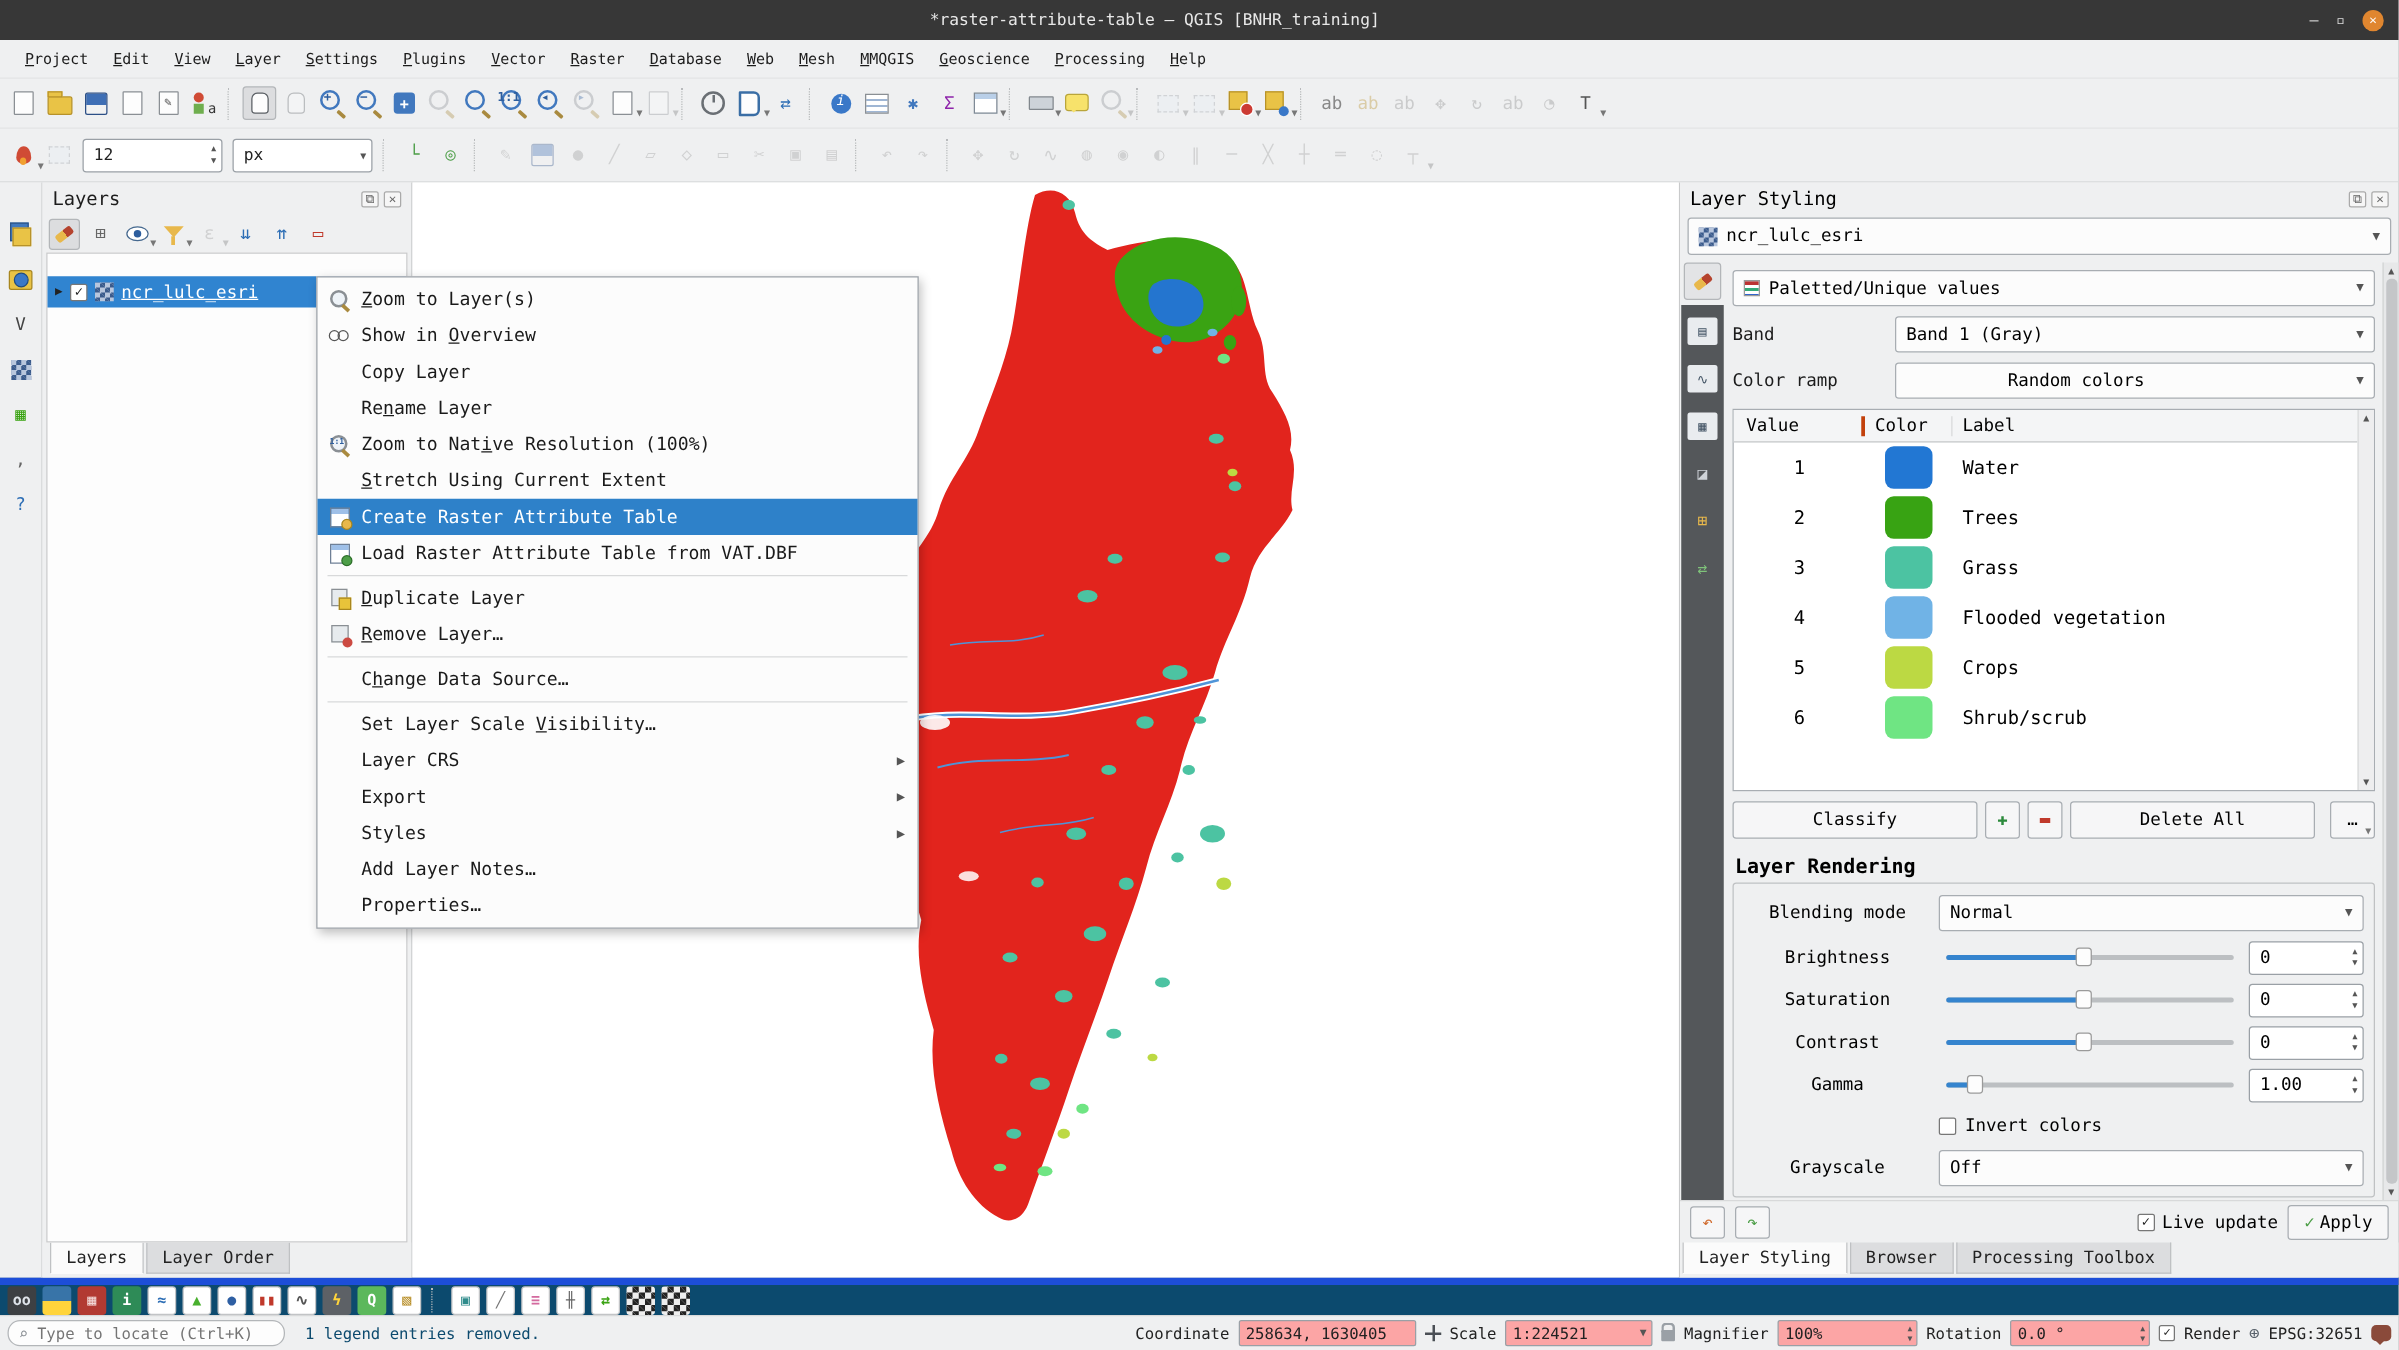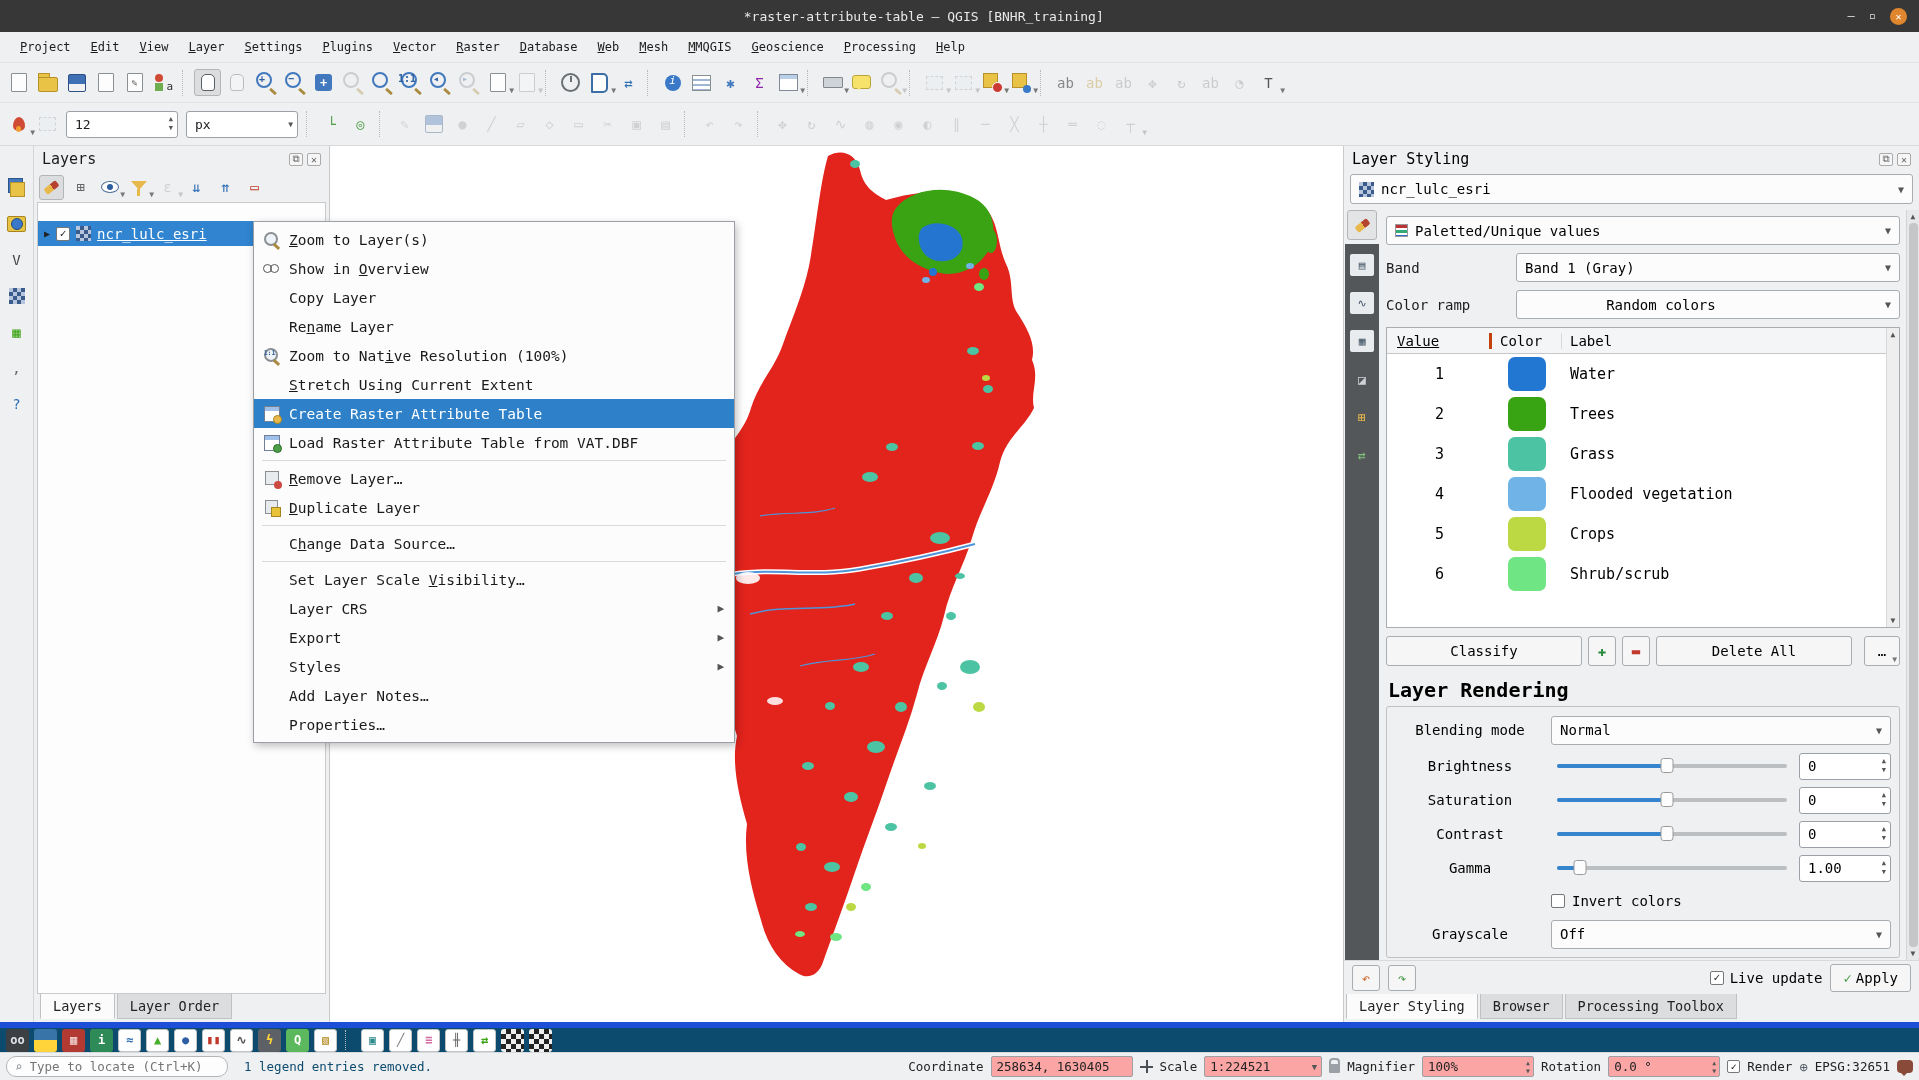--- a/index.html
+++ b/index.html
@@ -111,40 +111,40 @@
   .rowlabel{font-size:14px;color:#1c1c1c;flex:none;}
   .combo{flex:1;height:29px;background:#fcfcfc;border:1px solid #a8adb2;border-radius:3px;display:flex;align-items:center;padding:0 8px;gap:7px;font-size:14px;position:relative;}
   .combo .caret{margin-left:auto;font-size:10px;color:#555;}
   .combo.center{justify-content:center;}
   .combo.center .val{margin:0 auto;}
   .renderer-icon{width:13px;height:13px;background:repeating-linear-gradient(#b33 0 3px,#fff 3px 5px,#3a7 5px 8px,#fff 8px 10px,#36c 10px 13px);flex:none;border:1px solid #999;}
   
   .class-table{flex:1;border:1px solid #a8adb2;background:#fff;margin:4px 2px;display:flex;min-height:0;}
   .ct-main{flex:1;display:flex;flex-direction:column;}
   .ct-head{display:flex;border-bottom:1px solid #c5c7c9;background:#f4f5f6;font-size:14px;height:26px;align-items:center;}
-  .ct-head .c1{width:105px;padding-left:10px;border-right:3px solid #c2410c;text-decoration:underline;}
+  .ct-head .c1{width:105px;padding-left:10px;border-right:3px solid #c2410c;}
   .ct-head .c2{width:70px;padding-left:8px;border-right:1px solid #d8d9da;}
   .ct-head .c3{flex:1;padding-left:8px;}
   .ct-row{display:flex;align-items:center;height:40px;font-size:15px;}
   .ct-row .c1{width:105px;text-align:center;}
   .ct-row .c2{width:70px;display:flex;justify-content:center;}
   .ct-row .c3{flex:1;padding-left:8px;}
   .swatch{width:38px;height:34px;border-radius:7px;}
   .ct-scroll{width:13px;background:#eeeeef;border-left:1px solid #d8d9da;display:flex;flex-direction:column;justify-content:space-between;align-items:center;font-size:8px;color:#555;padding:2px 0;}
   
   .classify-row{display:flex;align-items:center;gap:6px;margin:4px 2px;}
   .btn{height:30px;background:#f6f6f7;border:1px solid #a8adb2;border-radius:3px;display:flex;align-items:center;justify-content:center;font-size:14px;padding:0 10px;}
   .btn.classify{width:196px;}
   .btn.delall{width:196px;}
   .btn.sq{width:28px;padding:0;}
   .btn.more{width:36px;margin-left:auto;position:relative;}
   .btn.more .dd{position:absolute;right:2px;bottom:1px;font-size:8px;color:#777;}
   .plus{color:#2c8a3c;font-weight:bold;}
   .minus{color:#c0392b;font-weight:bold;}
-  .section-title{font-size:20px;font-weight:bold;margin:8px 4px 2px 4px;}
+  .section-title{font-size:16px;font-weight:bold;margin:8px 4px 2px 4px;}
   .render-box{border:1px solid #bfc1c3;border-radius:3px;margin:2px 2px;padding:6px 8px;display:flex;flex-direction:column;gap:2px;}
   .rb-row{display:flex;align-items:center;height:34px;gap:6px;text-align:center;}
   .rb-label{width:150px;font-size:14px;flex:none;}
   .slider{flex:1;height:4px;background:#bcbfc2;border-radius:2px;position:relative;margin:0 6px;}
   .slider .fill{position:absolute;left:0;top:0;height:100%;background:#3584ce;border-radius:2px;}
   .slider .knob{position:absolute;top:-6px;width:13px;height:15px;background:#fdfdfd;border:1px solid #9a9a9a;border-radius:3px;transform:translateX(-50%);}
   .spinbox{width:92px;height:27px;background:#fff;border:1px solid #9aa0a6;border-radius:3px;display:flex;align-items:center;padding:0 18px 0 8px;font-size:14px;position:relative;flex:none;}
   .spinbox .arrows{position:absolute;right:4px;top:3px;display:flex;flex-direction:column;font-size:7px;line-height:9px;color:#555;}
   .invert-row{display:flex;align-items:center;height:28px;padding-left:156px;gap:7px;font-size:14px;}
   
@@ -887,26 +887,26 @@
       <div class="cm-item hl">
         <span class="mi mi-tbl star"></span>
         <span>Create Raster Attribute Table</span>
       </div>
       <div class="cm-item">
         <span class="mi mi-tbl plus"></span>
         <span>Load Raster Attribute Table from VAT.DBF</span>
       </div>
       <div class="cm-sep"></div>
       <div class="cm-item">
+        <span class="mi mi-pages"></span>
+        <span><span class="u">D</span>uplicate Layer</span>
+      </div>
+      <div class="cm-item">
         <span class="mi mi-pagemin"></span>
         <span><span class="u">R</span>emove Layer…</span>
-      </div>
-      <div class="cm-item">
-        <span class="mi mi-pages"></span>
-        <span><span class="u">D</span>uplicate Layer</span>
       </div>
       <div class="cm-sep"></div>
       <div class="cm-item">
         <span class="mi "></span>
         <span>C<span class="u">h</span>ange Data Source…</span>
       </div>
       <div class="cm-sep"></div>
       <div class="cm-item">
         <span class="mi "></span>
         <span>Set Layer Scale <span class="u">V</span>isibility…</span>

